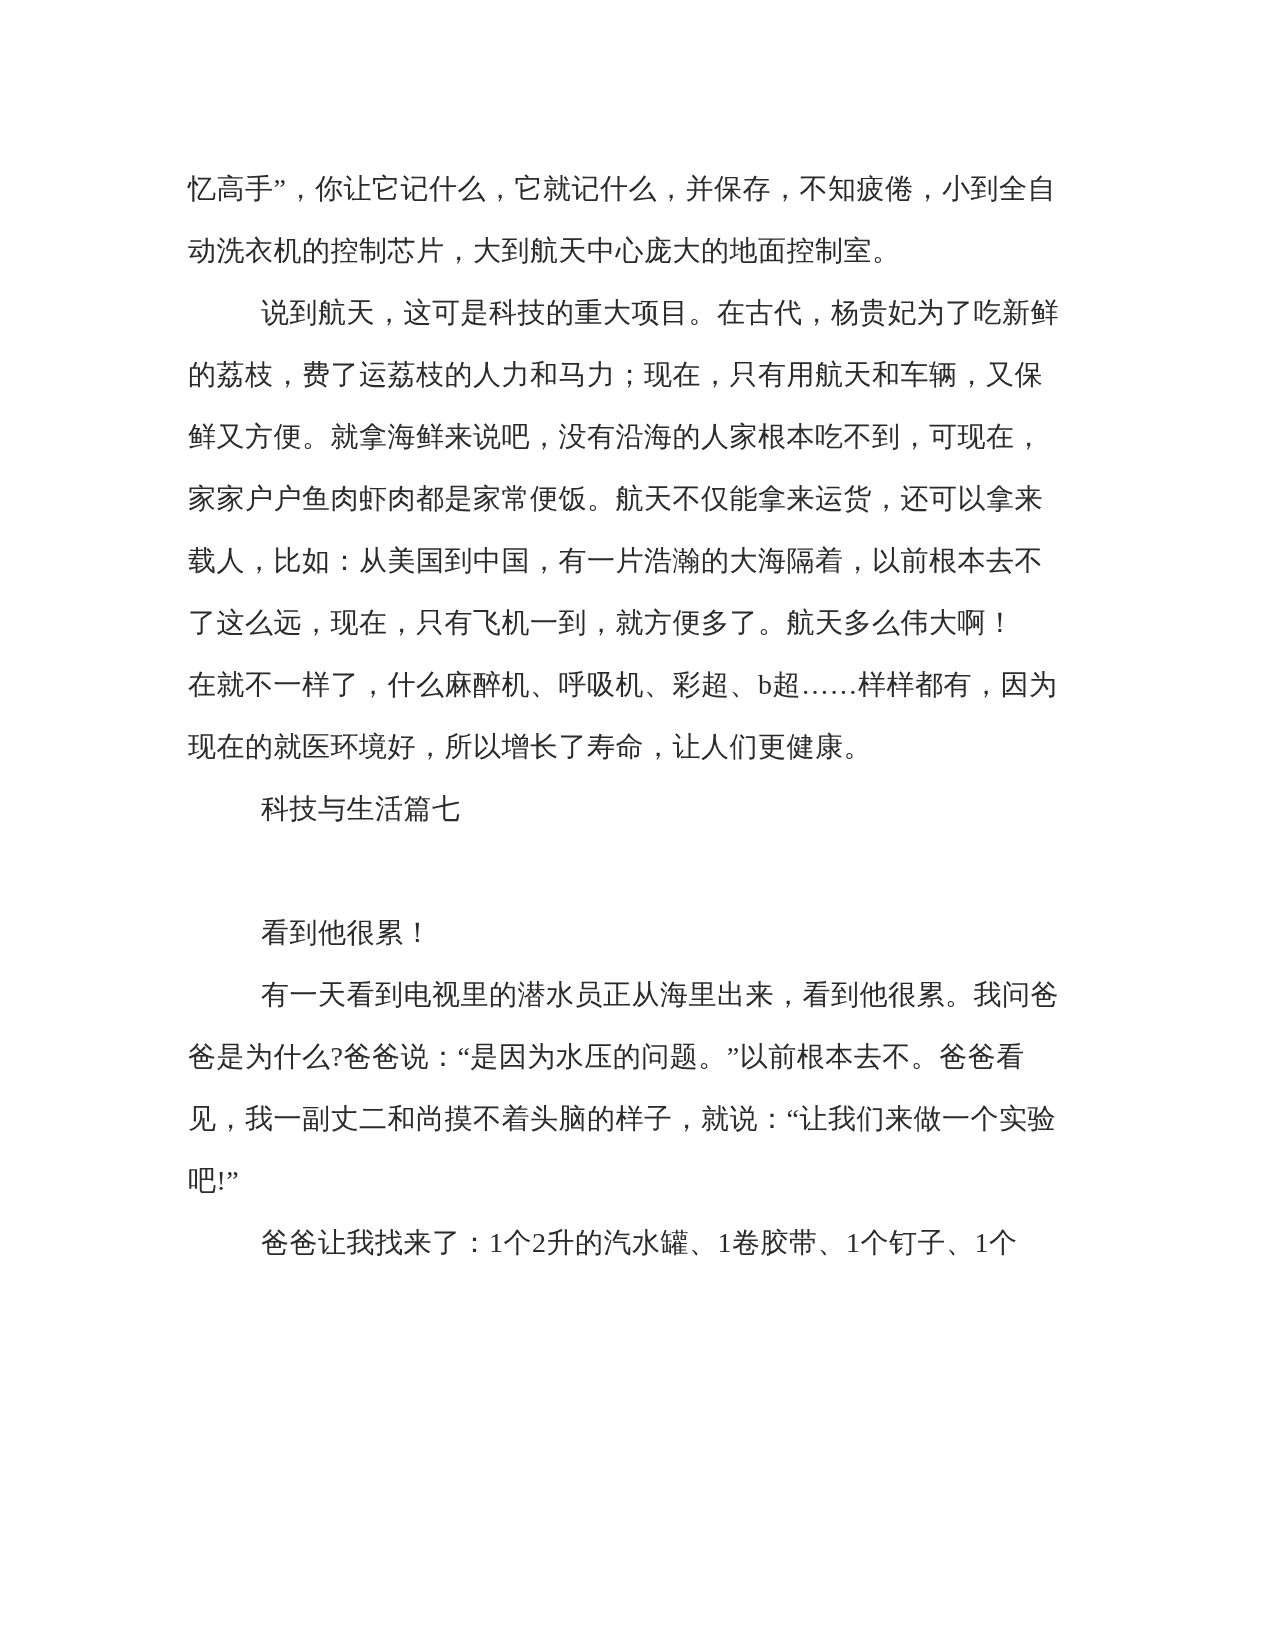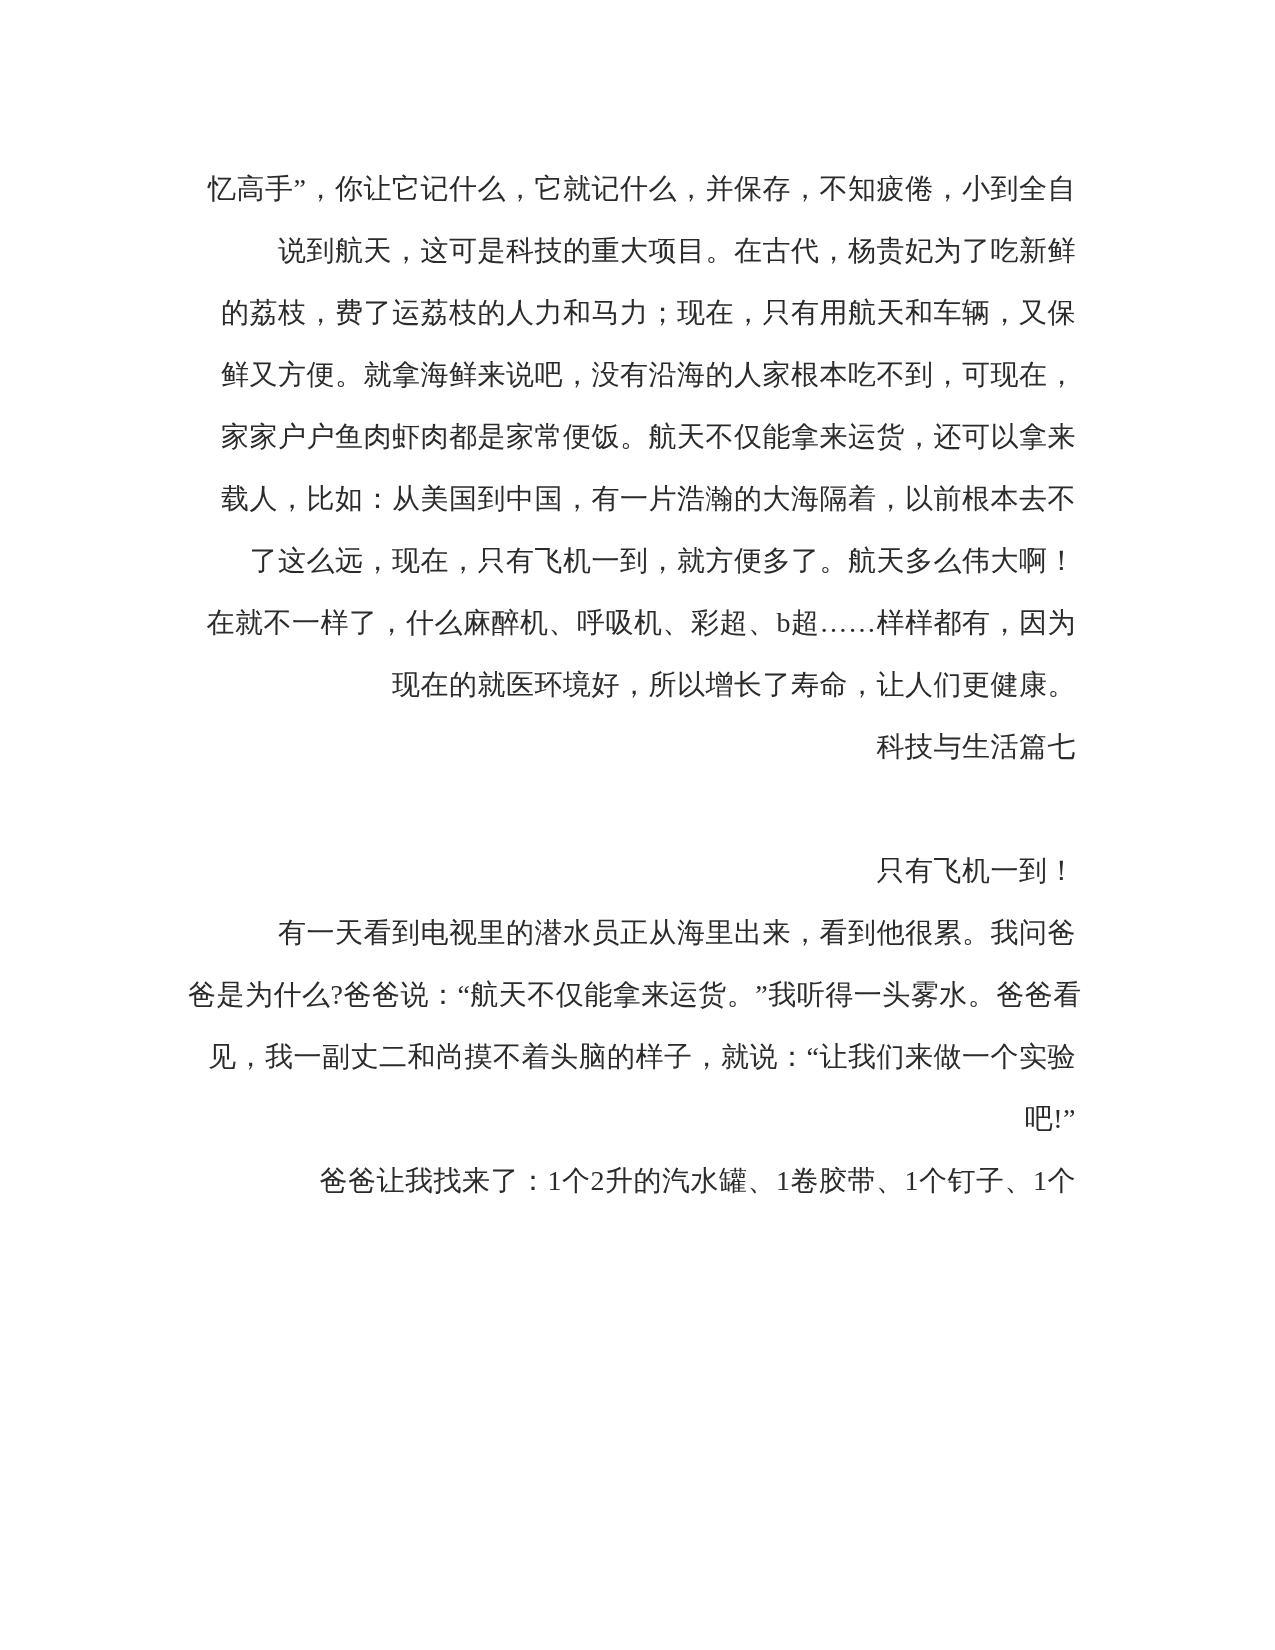--- a/index.html
+++ b/index.html
@@ -6,21 +6,20 @@
     margin: 0;
     padding: 0;
     background: #ffffff;
   }
   .page {
     position: relative;
     width: 1275px;
     height: 1650px;
     background: #ffffff;
     overflow: hidden;
-    text-align: right;
   }
   .content {
     position: absolute;
     left: 188px;
     top: 158px;
     width: 888px;
   }
   .line {
     font-family: "Liberation Serif", "DejaVu Serif", serif;
     font-size: 28px;
@@ -40,20 +39,21 @@
   }
 </style>
 </head>
 <body>
 
 <div class="page">
   <div class="content">
 
       <div class="line">忆高手”，你让它记什么，它就记什么，并保存，不知疲倦，小到全自</div>
 
+      <div class="line">动洗衣机的控制芯片，大到航天中心庞大的地面控制室。</div>
 
       <div class="line indent">说到航天，这可是科技的重大项目。在古代，杨贵妃为了吃新鲜</div>
 
       <div class="line">的荔枝，费了运荔枝的人力和马力；现在，只有用航天和车辆，又保</div>
 
       <div class="line">鲜又方便。就拿海鲜来说吧，没有沿海的人家根本吃不到，可现在，</div>
 
       <div class="line">家家户户鱼肉虾肉都是家常便饭。航天不仅能拿来运货，还可以拿来</div>
 
       <div class="line">载人，比如：从美国到中国，有一片浩瀚的大海隔着，以前根本去不</div>
@@ -62,25 +62,25 @@
 
 
       <div class="line">在就不一样了，什么麻醉机、呼吸机、彩超、b超……样样都有，因为</div>
 
       <div class="line">现在的就医环境好，所以增长了寿命，让人们更健康。</div>
 
       <div class="line indent">科技与生活篇七</div>
 
       <div class="line empty"></div>
 
-      <div class="line indent">只有飞机一到！</div>
+      <div class="line indent">看到他很累！</div>
 
       <div class="line indent">有一天看到电视里的潜水员正从海里出来，看到他很累。我问爸</div>
 
-      <div class="line">爸是为什么?爸爸说：“航天不仅能拿来运货。”我听得一头雾水。爸爸看</div>
+      <div class="line">爸是为什么?爸爸说：“是因为水压的问题。”以前根本去不。爸爸看</div>
 
       <div class="line">见，我一副丈二和尚摸不着头脑的样子，就说：“让我们来做一个实验</div>
 
       <div class="line">吧!”</div>
 
       <div class="line indent">爸爸让我找来了：1个2升的汽水罐、1卷胶带、1个钉子、1个</div>
 
     </div>
 </div>
 

